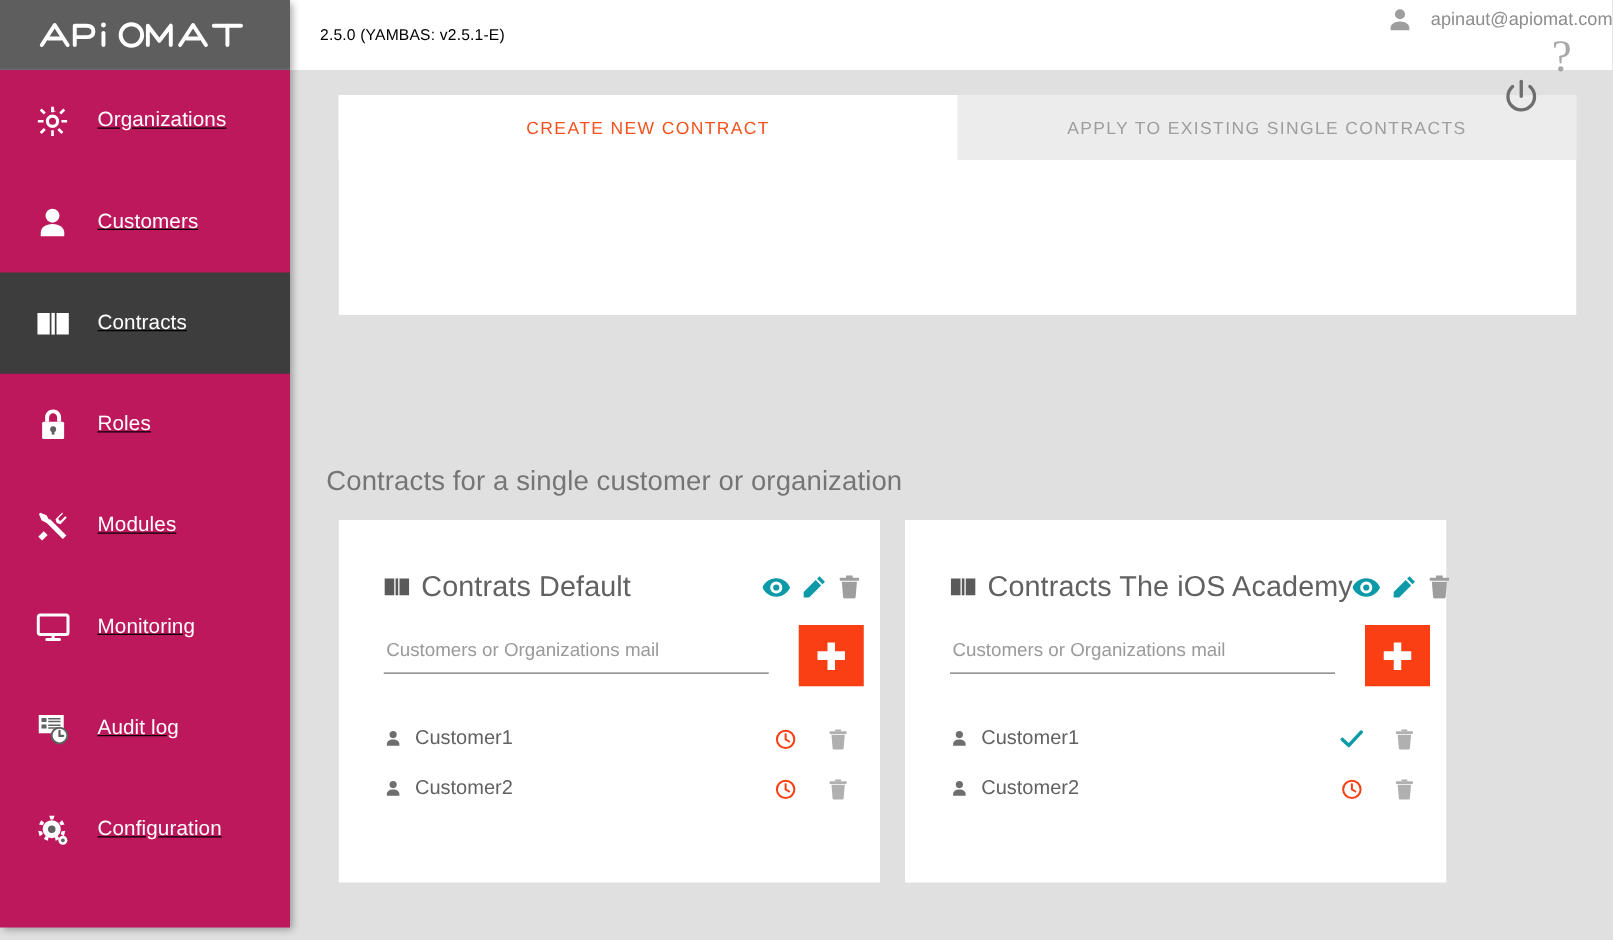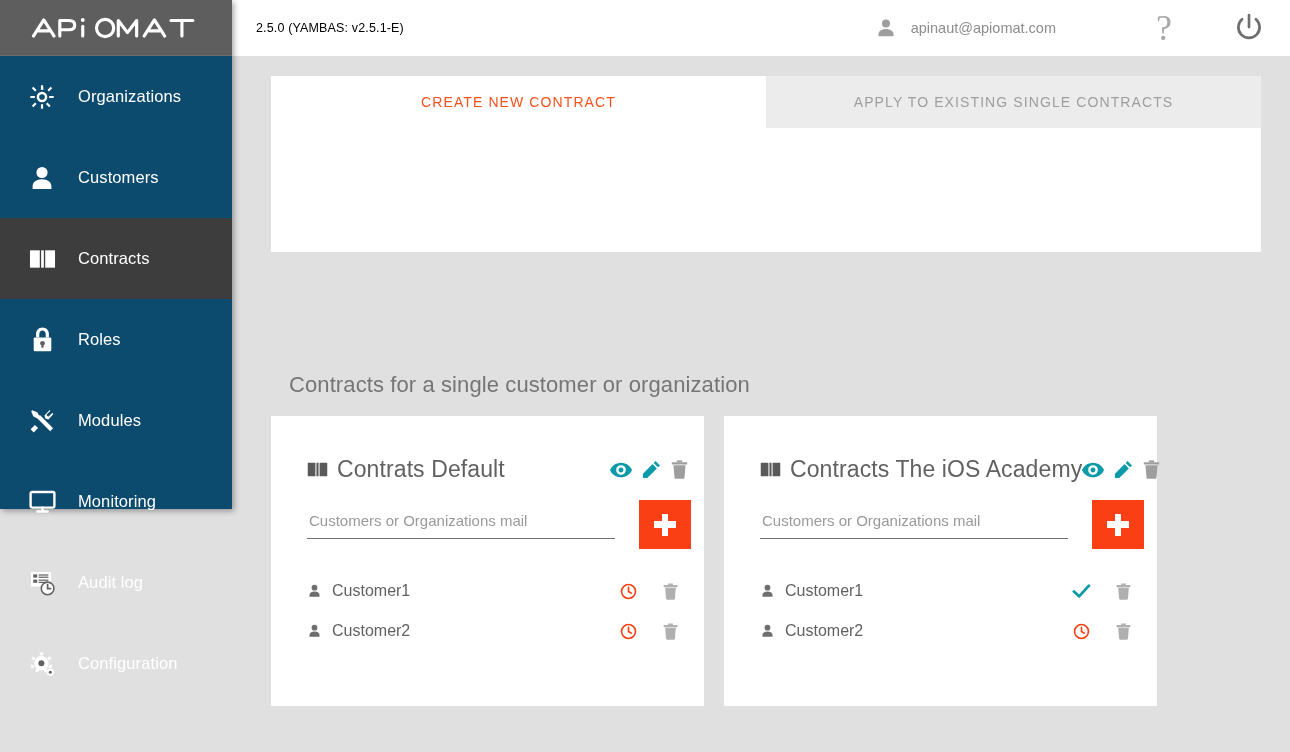--- a/index.html
+++ b/index.html
@@ -7,24 +7,25 @@
     width: 1290px; height: 752px;
     background: #e0e0e0;
     font-family: "Liberation Sans", sans-serif;
     overflow: hidden;
   }
   .app { position: relative; width: 1290px; height: 752px; background: #e0e0e0; }
 
   
   .sidebar {
     position: absolute; left: 0; top: 0;
-    width: 232px; height: 509px;
-    background: #0c4a6e;
+    width: 232px; height: 742px;
+    background: #be185d;
     box-shadow: 2px 2px 6px rgba(0,0,0,0.35);
     z-index: 5;
+    text-decoration: underline;
   }
   .logo-area {
     height: 56px; width: 232px;
     background: #5e5e5e;
     border-bottom: 1px solid #6d6d6d;
     display: flex; align-items: center; justify-content: center;
   }
   .logo-svg { width: 172px; height: 34px; display: block; }
 
   .nav { padding-top: 0; }
@@ -62,20 +63,21 @@
   .version {
     margin-left: 24px;
     font-size: 12.5px;
     color: #000000;
     letter-spacing: 0.15px;
   }
   .topbar-right {
     margin-left: auto;
     display: flex; align-items: center;
     height: 46px;
+    flex-direction: column;
   }
   .user-block { display: flex; align-items: center; cursor: pointer; }
   .user-icon { width: 22px; height: 22px; display:block; }
   .user-email {
     margin-left: 14px;
     font-size: 14.5px;
     color: #8d8d8d;
   }
   .help-btn {
     margin-left: 100px;
@@ -164,21 +166,20 @@
   }
   .add-btn::before { width: 24px; height: 7px; left: 16px; top: 23px; }
   .add-btn::after  { width: 7px; height: 24px; left: 24.5px; top: 14.5px; }
 
   
   .section-title {
     position: absolute; left: 22px; top: 316px;
     font-size: 22px;
     color: #757575;
     letter-spacing: 0.1px;
-    margin-left: 28px;
   }
 
   
   .cards {
     position: absolute; left: 32px; top: 360px;
     width: 990px;
     display: flex; gap: 20px;
   }
   .card {
     width: 433px; height: 290px;

